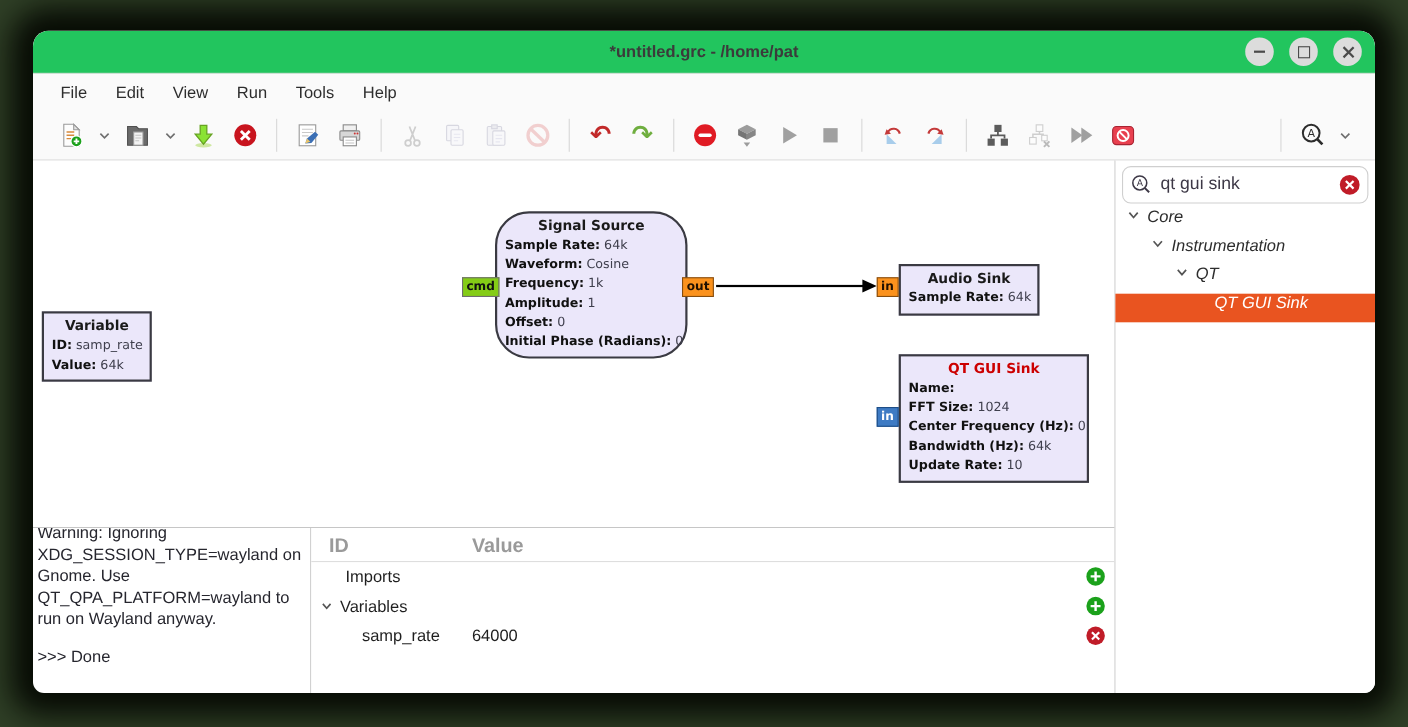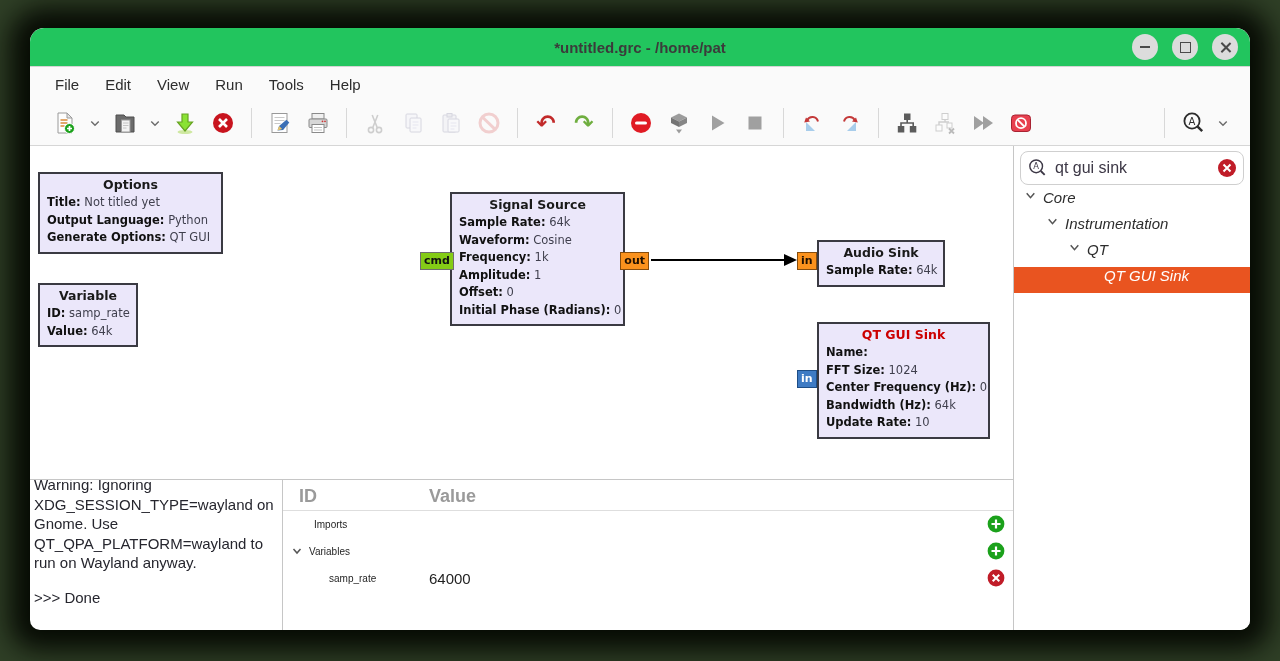--- a/index.html
+++ b/index.html
@@ -53,21 +53,21 @@
   
   .console{width:253px;border-right:1px solid #c6c6c6;overflow:hidden;padding:0 2px 0 4px;box-sizing:border-box;}
   .clines{margin-top:-5px;}
   .cline{font-size:15px;line-height:19.5px;color:#26262e;white-space:nowrap;}
   .cline.blank{height:15px;}
   
   .varpanel{flex:1;position:relative;background:#fff;}
   .vhead{height:30px;border-bottom:1px solid #dedede;position:relative;}
   .vh{position:absolute;top:6px;font-size:18px;font-weight:bold;color:#9a9a9a;}
   .vrow{position:relative;height:27px;display:flex;align-items:center;}
-  .vtxt{font-size:10px;color:#1f1f1f;}
+  .vtxt{font-size:15px;color:#1f1f1f;}
   .vval{position:absolute;left:146px;font-size:15px;color:#1f1f1f;}
   .vicon{position:absolute;right:8px;top:4px;width:18px;height:18px;}
   .vchev{position:absolute;left:8px;top:7px;}
   
   .searchbox{margin:5px 6px 4px 6px;height:32px;border:1px solid #cfcfcf;border-radius:8px;background:#fff;
     display:flex;align-items:center;padding:0 6px;gap:6px;}
   .searchbox input{border:none;outline:none;flex:1;font-size:16px;color:#3d3846;font-family:"Liberation Sans",sans-serif;background:transparent;min-width:0;}
   .trow{height:26px;display:flex;align-items:flex-start;font-size:15px;color:#2d2d2d;gap:6px;font-style:italic;}
   .trow.sel{background:#E95420;color:#ffffff;}
   .chev{flex:0 0 auto;display:flex;}
@@ -279,34 +279,28 @@
           <path d="M7 10l5 5 5-5" fill="none" stroke="#6e6e6e" stroke-width="2"></path>
         </svg>
       </span>
   </div>
 
   <div class="main">
     <div class="leftcol">
 
       <div class="canvas">
 
-        <div class="block" style="left:8px;top:26px;width:185px;">
-          <div class="btitle">Options</div>
-          <div class="bline"><b>Title:</b> <span>Not titled yet</span></div>
-          <div class="bline"><b>Output Language:</b> <span>Python</span></div>
-          <div class="bline"><b>Generate Options:</b> <span>QT GUI</span></div>
-        </div>
 
         <div class="block" style="left:8px;top:137px;width:100px;">
           <div class="btitle">Variable</div>
           <div class="bline"><b>ID:</b> <span>samp_rate</span></div>
           <div class="bline"><b>Value:</b> <span>64k</span></div>
         </div>
 
-        <div class="block" style="left:420px;top:46px;width:175px;">
+        <div class="block" style="left:420px;top:46px;width:175px;border-radius:31px;">
           <div class="btitle">Signal Source</div>
           <div class="bline"><b>Sample Rate:</b> <span>64k</span></div>
           <div class="bline"><b>Waveform:</b> <span>Cosine</span></div>
           <div class="bline"><b>Frequency:</b> <span>1k</span></div>
           <div class="bline"><b>Amplitude:</b> <span>1</span></div>
           <div class="bline"><b>Offset:</b> <span>0</span></div>
           <div class="bline"><b>Initial Phase (Radians):</b> <span>0</span></div>
           <span class="port gray" style="left:-32px;top:58px;">cmd</span>
           <span class="port orange" style="right:-26px;top:58px;">out</span>
         </div>

